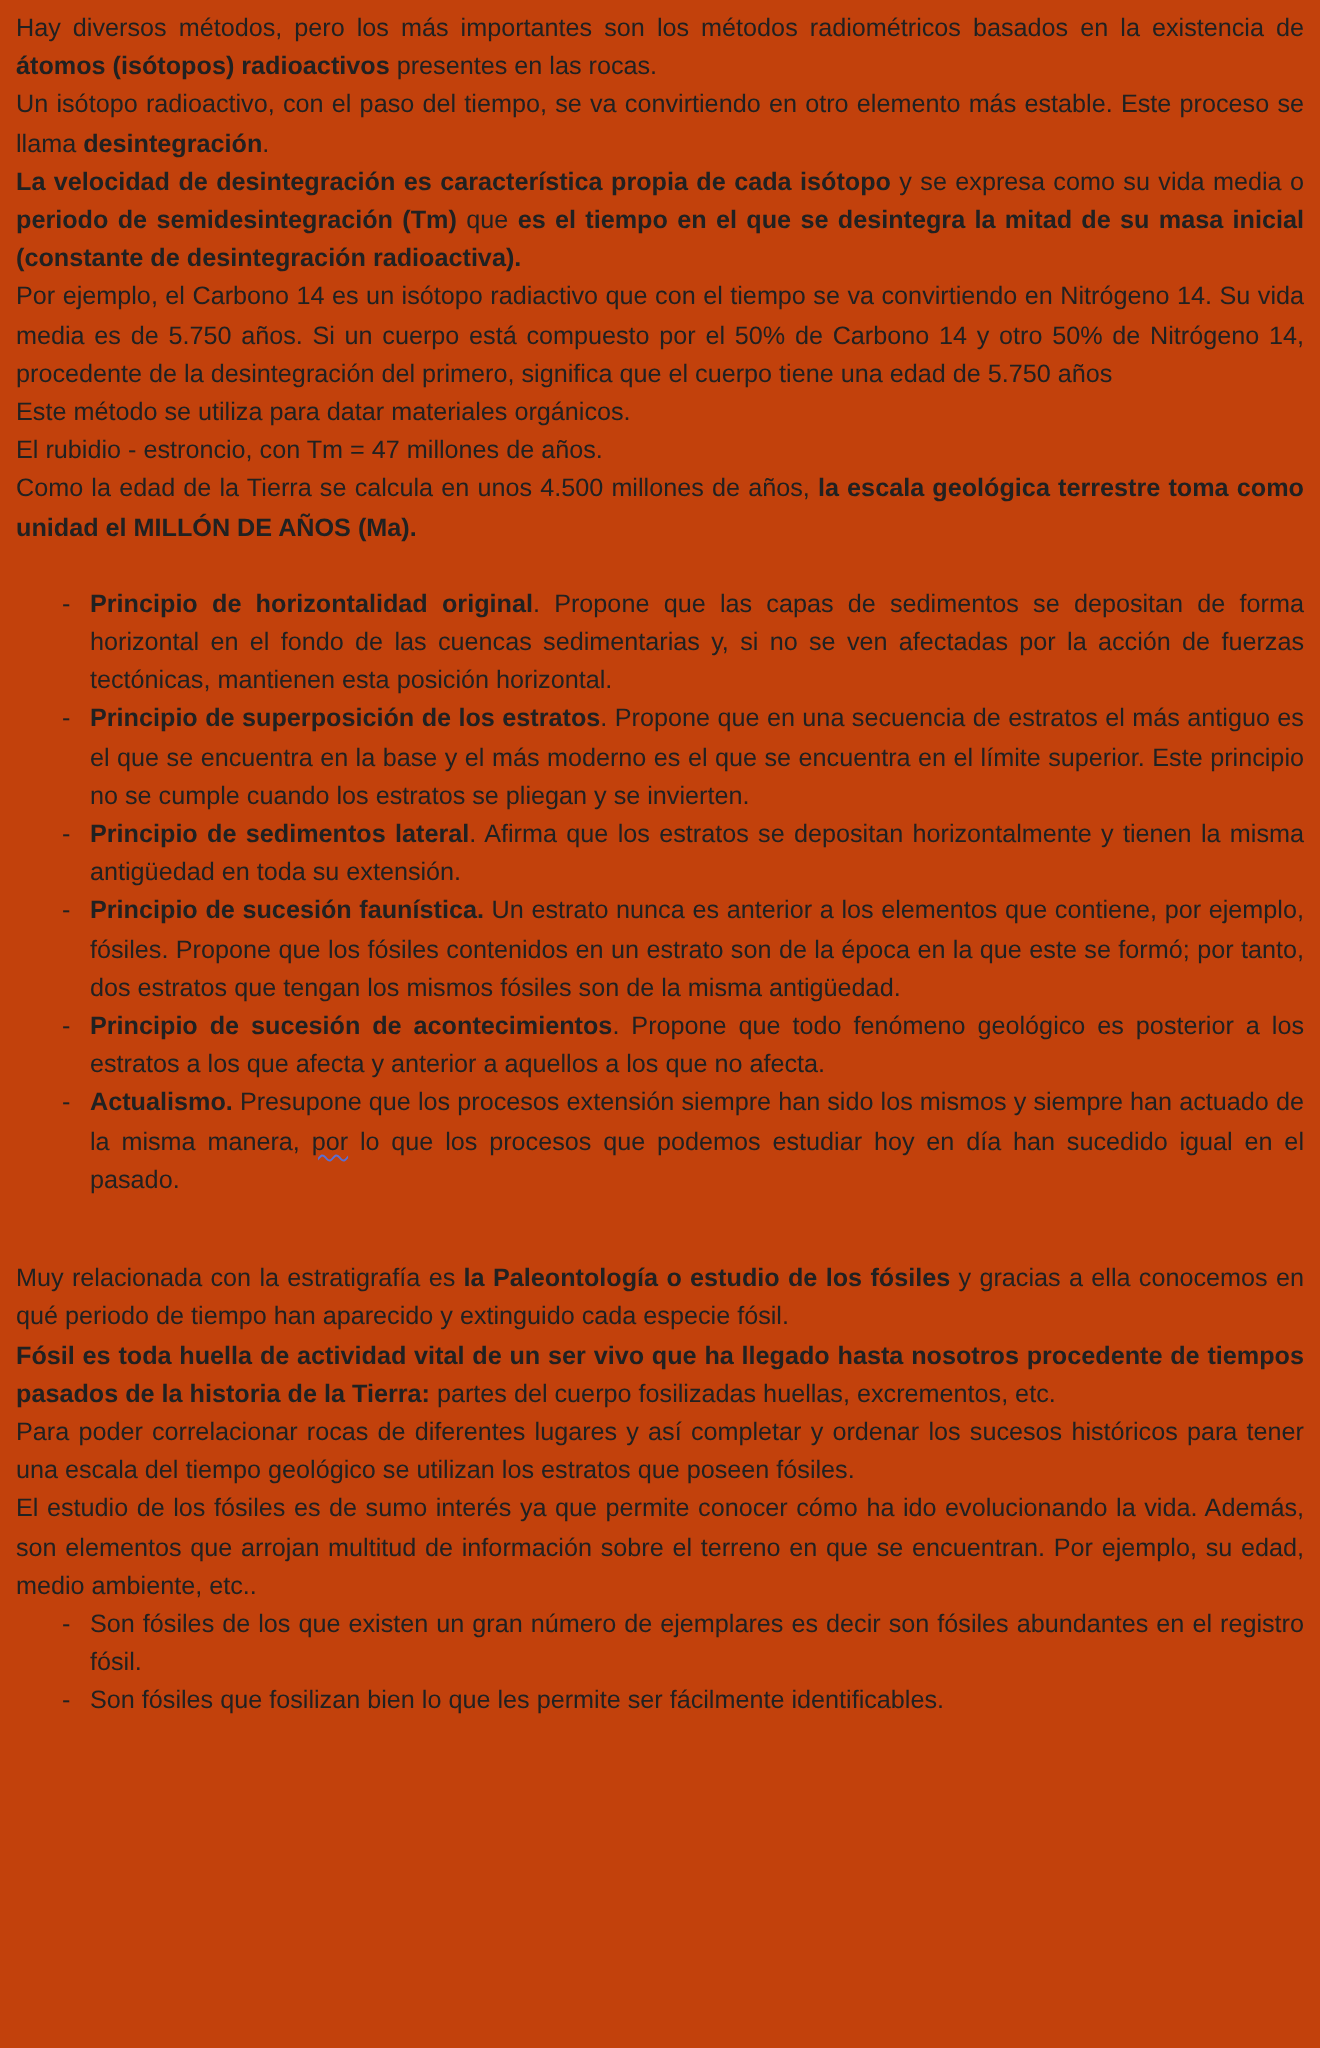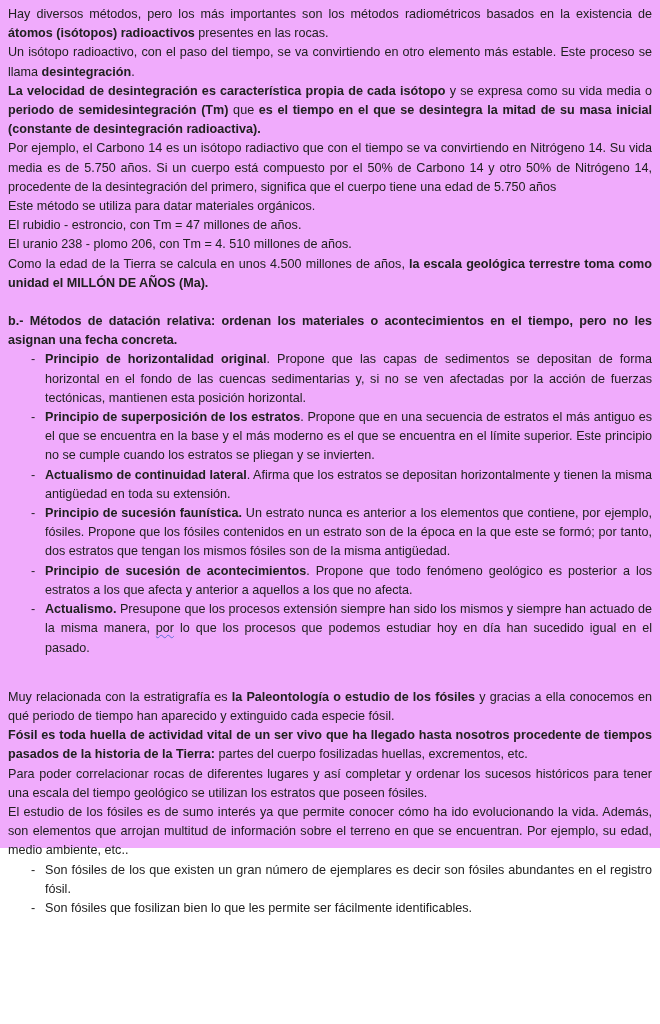--- a/index.html
+++ b/index.html
@@ -10,23 +10,23 @@
   body {
     width: 660px;
     height: 1024px;
     overflow: hidden;
     font-family: "Liberation Sans", sans-serif;
     color: #212121;
   }
   .page {
     box-sizing: border-box;
     width: 660px;
-    height: 848px;
+    height: 1024px;
     padding: 5px 8px 0 8px;
-    background: #f0abfc;
+    background: #c2410c;
   }
   p.doc-par {
     margin: 0;
     font-size: 12.6px;
     line-height: 19.2px;
     text-align: justify;
   }
   .b { font-weight: bold; }
   .spacer { width: 100%; }
   ul.dash-list {
@@ -57,36 +57,34 @@
 <body>
 
 <div class="page">
   <div>
       <p class="doc-par"><span>Hay diversos métodos, pero los más importantes son los métodos radiométricos basados en la existencia de </span><span class="b">átomos (isótopos) radioactivos</span><span> presentes en las rocas.</span></p>
       <p class="doc-par"><span>Un isótopo radioactivo, con el paso del tiempo, se va convirtiendo en otro elemento más estable. Este proceso se llama </span><span class="b">desintegración</span><span>.</span></p>
       <p class="doc-par"><span class="b">La velocidad de desintegración es característica propia de cada isótopo</span><span> y se expresa como su vida media o </span><span class="b">periodo de semidesintegración (Tm)</span><span> que </span><span class="b">es el tiempo en el que se desintegra la mitad de su masa inicial (constante de desintegración radioactiva).</span></p>
       <p class="doc-par"><span>Por ejemplo, el Carbono 14 es un isótopo radiactivo que con el tiempo se va convirtiendo en Nitrógeno 14. Su vida media es de 5.750 años. Si un cuerpo está compuesto por el 50% de Carbono 14 y otro 50% de Nitrógeno 14, procedente de la desintegración del primero, significa que el cuerpo tiene una edad de 5.750 años</span></p>
       <p class="doc-par"><span>Este método se utiliza para datar materiales orgánicos.</span></p>
       <p class="doc-par"><span>El rubidio - estroncio, con Tm = 47 millones de años.</span></p>
-      <p class="doc-par"><span>El uranio 238 - plomo 206, con Tm = 4. 510 millones de años.</span></p>
       <p class="doc-par"><span>Como la edad de la Tierra se calcula en unos 4.500 millones de años, </span><span class="b">la escala geológica terrestre toma como unidad el MILLÓN DE AÑOS (Ma).</span></p>
       <div class="spacer" style="height: 19px;"></div>
-      <p class="doc-par"><span class="b">b.- Métodos de datación relativa: ordenan los materiales o acontecimientos en el tiempo, pero no les asignan una fecha concreta.</span></p>
       <ul class="dash-list">
         <li>
           <span class="dash-marker">-</span>
           <span class="li-body"><span class="b">Principio de horizontalidad original</span><span>. Propone que las capas de sedimentos se depositan de forma horizontal en el fondo de las cuencas sedimentarias y, si no se ven afectadas por la acción de fuerzas tectónicas, mantienen esta posición horizontal.</span></span>
         </li>
         <li>
           <span class="dash-marker">-</span>
           <span class="li-body"><span class="b">Principio de superposición de los estratos</span><span>. Propone que en una secuencia de estratos el más antiguo es el que se encuentra en la base y el más moderno es el que se encuentra en el límite superior. Este principio no se cumple cuando los estratos se pliegan y se invierten.</span></span>
         </li>
         <li>
           <span class="dash-marker">-</span>
-          <span class="li-body"><span class="b">Actualismo de continuidad lateral</span><span>. Afirma que los estratos se depositan horizontalmente y tienen la misma antigüedad en toda su extensión.</span></span>
+          <span class="li-body"><span class="b">Principio de sedimentos lateral</span><span>. Afirma que los estratos se depositan horizontalmente y tienen la misma antigüedad en toda su extensión.</span></span>
         </li>
         <li>
           <span class="dash-marker">-</span>
           <span class="li-body"><span class="b">Principio de sucesión faunística.</span><span> Un estrato nunca es anterior a los elementos que contiene, por ejemplo, fósiles. Propone que los fósiles contenidos en un estrato son de la época en la que este se formó; por tanto, dos estratos que tengan los mismos fósiles son de la misma antigüedad.</span></span>
         </li>
         <li>
           <span class="dash-marker">-</span>
           <span class="li-body"><span class="b">Principio de sucesión de acontecimientos</span><span>. Propone que todo fenómeno geológico es posterior a los estratos a los que afecta y anterior a aquellos a los que no afecta.</span></span>
         </li>
         <li>

